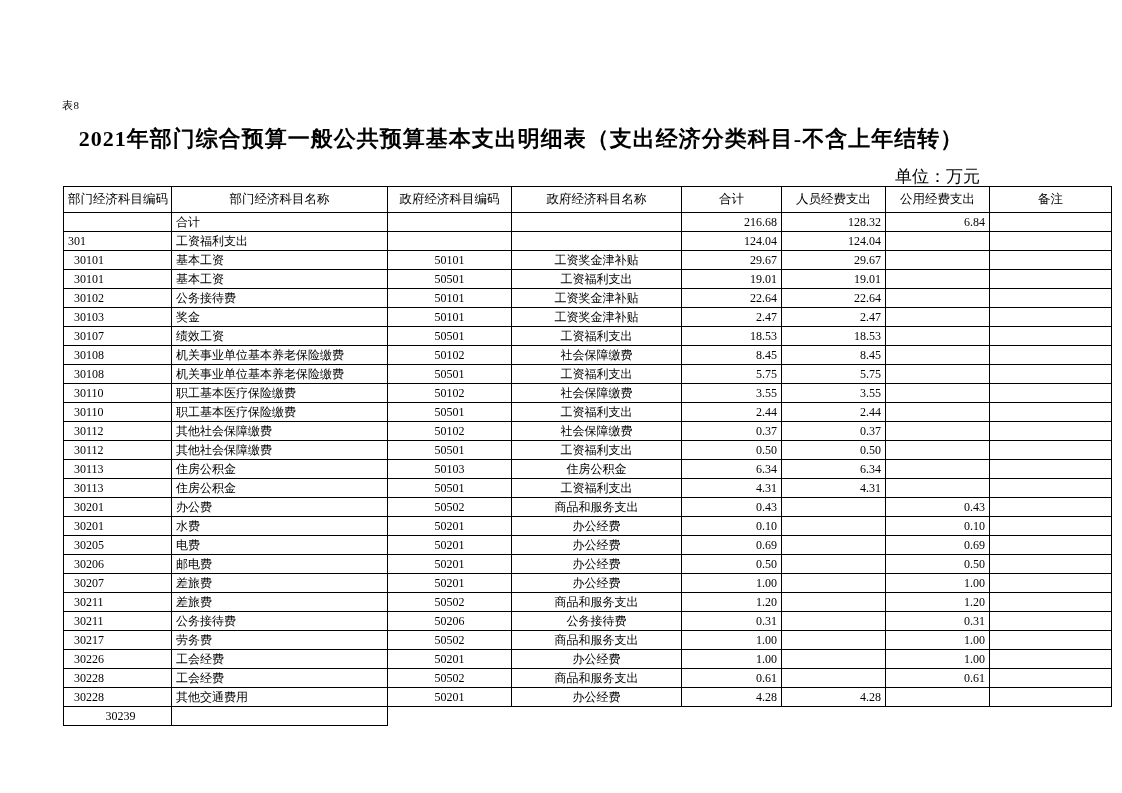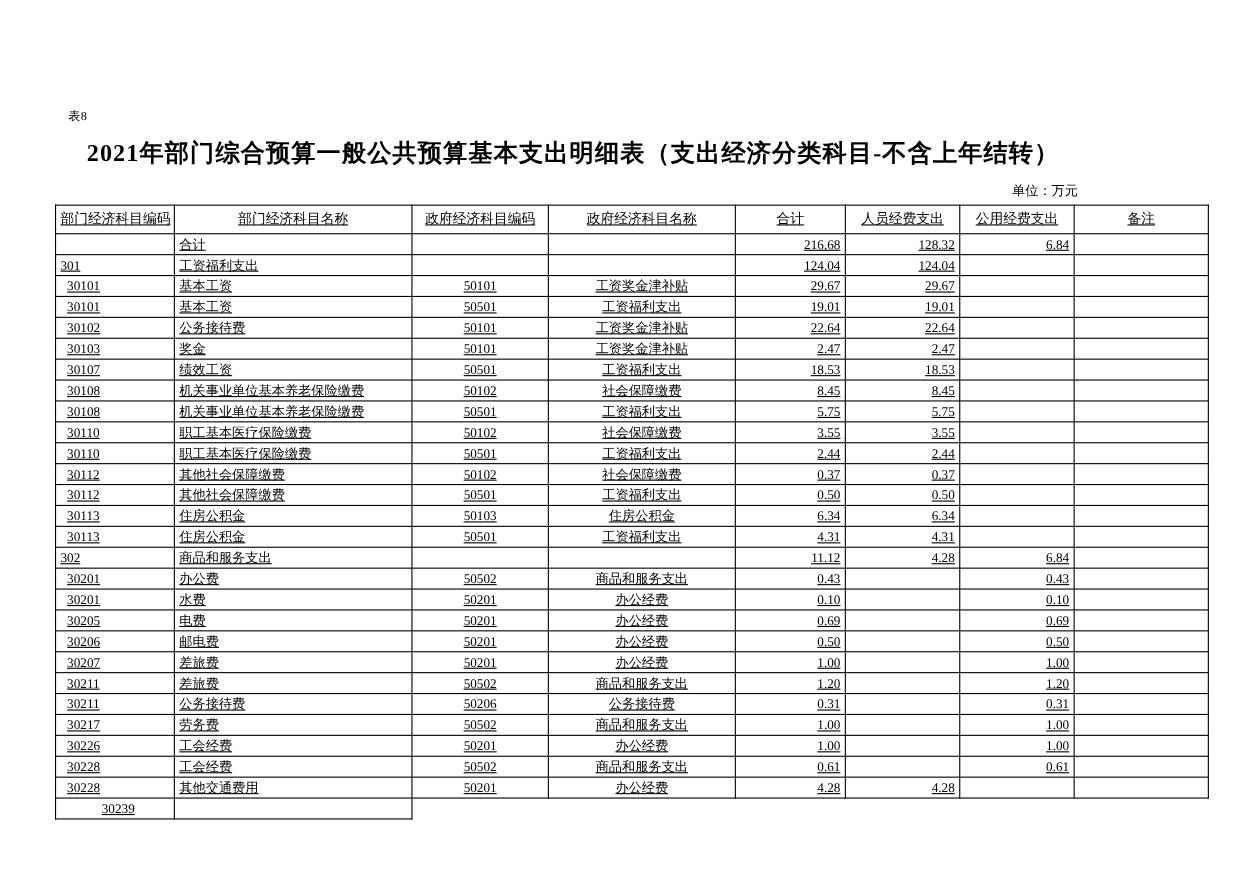--- a/index.html
+++ b/index.html
@@ -35,31 +35,30 @@
     top: 124px;
     text-align: center;
     font-size: 22px;
     font-weight: bold;
     letter-spacing: 1px;
   }
   .unit-label {
     position: absolute;
     right: 62px;
     top: 165px;
-    font-size: 12px;
+    font-size: 17px;
   }
   table.budget {
     position: absolute;
-    left: 50px;
+    left: 63px;
     top: 186px;
     width: 998px;
     border-collapse: collapse;
     table-layout: fixed;
     font-size: 12px;
-    text-decoration: underline;
   }
   table.budget td, table.budget th {
     border: 1px solid #000000;
     height: 19px;
     padding: 0 4px;
     box-sizing: border-box;
     overflow: hidden;
     white-space: nowrap;
   }
   table.budget thead th {
@@ -262,30 +261,20 @@
           <td class="c-code indent">30113</td>
           <td class="c-name">住房公积金</td>
           <td class="c-center">50501</td>
           <td class="c-center">工资福利支出</td>
           <td class="c-num">4.31</td>
           <td class="c-num">4.31</td>
           <td class="c-num"></td>
           <td class="c-center"></td>
         </tr>
         <tr>
-          <td class="c-code">302</td>
-          <td class="c-name">商品和服务支出</td>
-          <td class="c-center"></td>
-          <td class="c-center"></td>
-          <td class="c-num">11.12</td>
-          <td class="c-num">4.28</td>
-          <td class="c-num">6.84</td>
-          <td class="c-center"></td>
-        </tr>
-        <tr>
           <td class="c-code indent">30201</td>
           <td class="c-name">办公费</td>
           <td class="c-center">50502</td>
           <td class="c-center">商品和服务支出</td>
           <td class="c-num">0.43</td>
           <td class="c-num"></td>
           <td class="c-num">0.43</td>
           <td class="c-center"></td>
         </tr>
         <tr>

